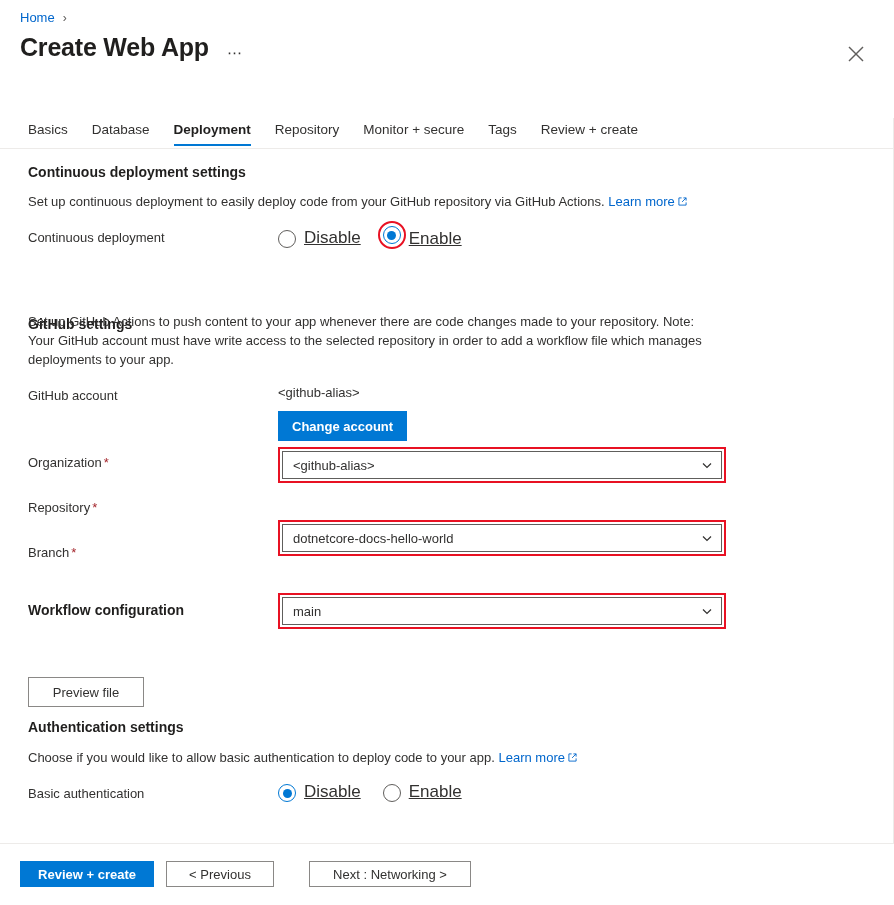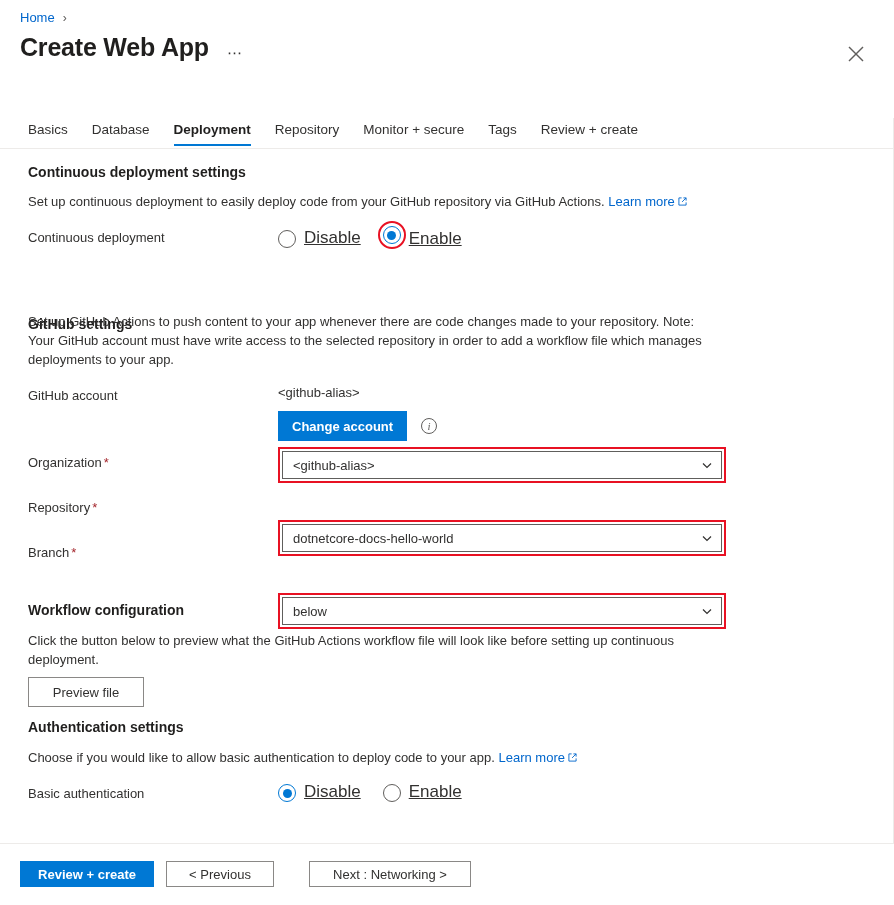--- a/index.html
+++ b/index.html
@@ -375,21 +375,21 @@
       </label>
     </div>
 
     <div class="abs section-heading" style="left:28px; top:134px;margin-top:32px;">GitHub settings</div>
 
     <div class="abs body-text" style="left:28px; top:162px; width:690px;">Set up GitHub Actions to push content to your app whenever there are code changes made to your repository. Note: Your GitHub account must have write access to the selected repository in order to add a workflow file which manages deployments to your app.</div>
 
     <div class="abs field-label" style="left:28px; top:238px;">GitHub account</div>
     <div class="abs field-label" style="left:278px; top:235px;">&lt;github-alias&gt;</div>
 
-    <div class="abs" style="left:278px; top:261px; display:flex; align-items:center; gap:14px;">
+    <div class="abs" style="left:278px; top:261px; display:flex; align-items:center; gap:14px;flex-direction:column;">
       <button class="btn-primary">Change account</button>
       <span class="info-icon">i</span>
     </div>
 
     <div class="abs field-label" style="left:28px; top:305px;">
       <span>Organization</span><span class="req">*</span>
     </div>
     <div class="abs dd-wrap" style="left:282px; top:301px;">
       <div class="dropdown">
         <span class="dd-value">&lt;github-alias&gt;</span>
@@ -415,32 +415,31 @@
           </span>
       </div>
       <div class="dd-highlight"></div>
     </div>
 
     <div class="abs field-label" style="left:28px; top:395px;">
       <span>Branch</span><span class="req">*</span>
     </div>
     <div class="abs dd-wrap" style="left:282px; top:391px;">
       <div class="dropdown">
-        <span class="dd-value">below</span>
+        <span class="dd-value">main</span>
         <span class="chev">
             <svg width="12" height="12" viewBox="0 0 12 12" fill="none" stroke="currentColor" stroke-width="1.2">
               <path d="M2 4.5L6 8.5L10 4.5"></path>
             </svg>
           </span>
       </div>
       <div class="dd-highlight"></div>
     </div>
 
     <div class="abs section-heading" style="left:28px; top:452px;">Workflow configuration</div>
-    <div class="abs body-text" style="left:28px; top:481px; width:670px;">Click the button below to preview what the GitHub Actions workflow file will look like before setting up continuous deployment.</div>
     <button class="abs btn-default" style="left:28px; top:527px; width:116px;">Preview file</button>
 
     <div class="abs section-heading" style="left:28px; top:569px;">Authentication settings</div>
 
     <div class="abs body-text" style="left:28px; top:598px; width:700px;">
       <span>Choose if you would like to allow basic authentication to deploy code to your app.</span>
       <span class="link">Learn more</span><span class="ext-icon"><svg width="9" height="9" viewBox="0 0 10 10" fill="none" stroke="#0066cc" stroke-width="1">
             <path d="M4 1H1v8h8V6"></path>
             <path d="M6 1h3v3"></path>
             <path d="M9 1L4.5 5.5"></path>

